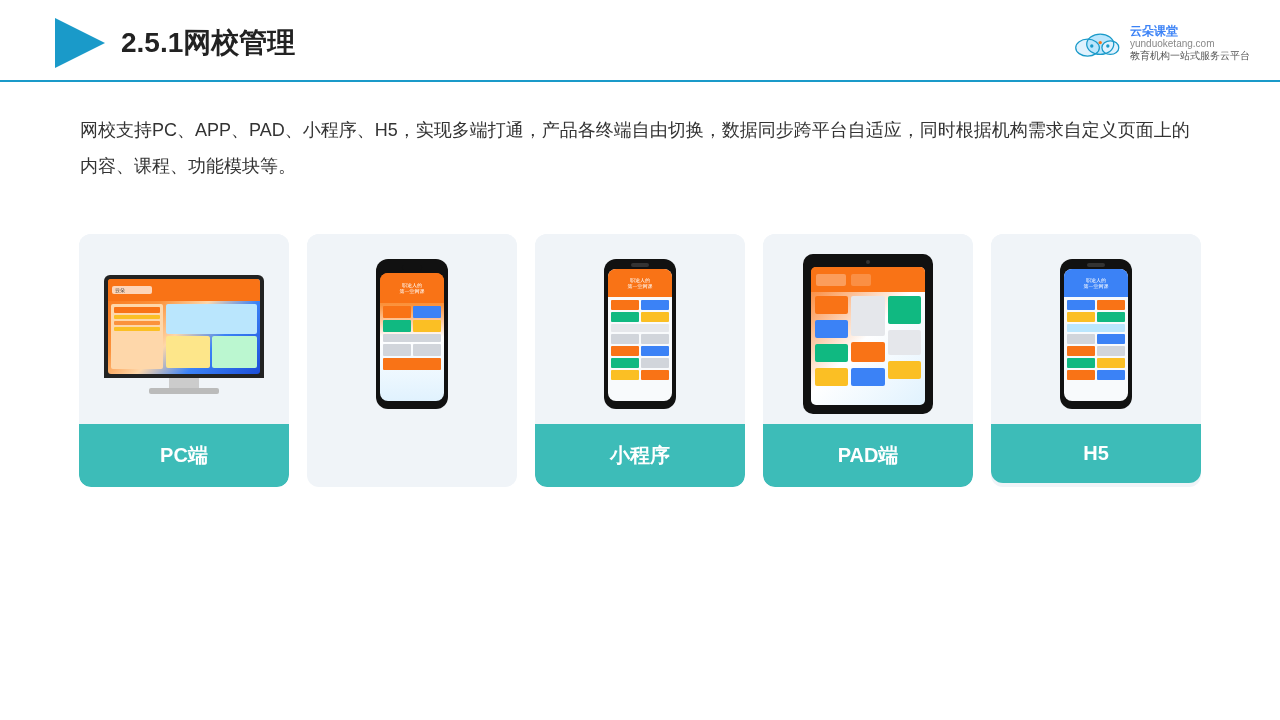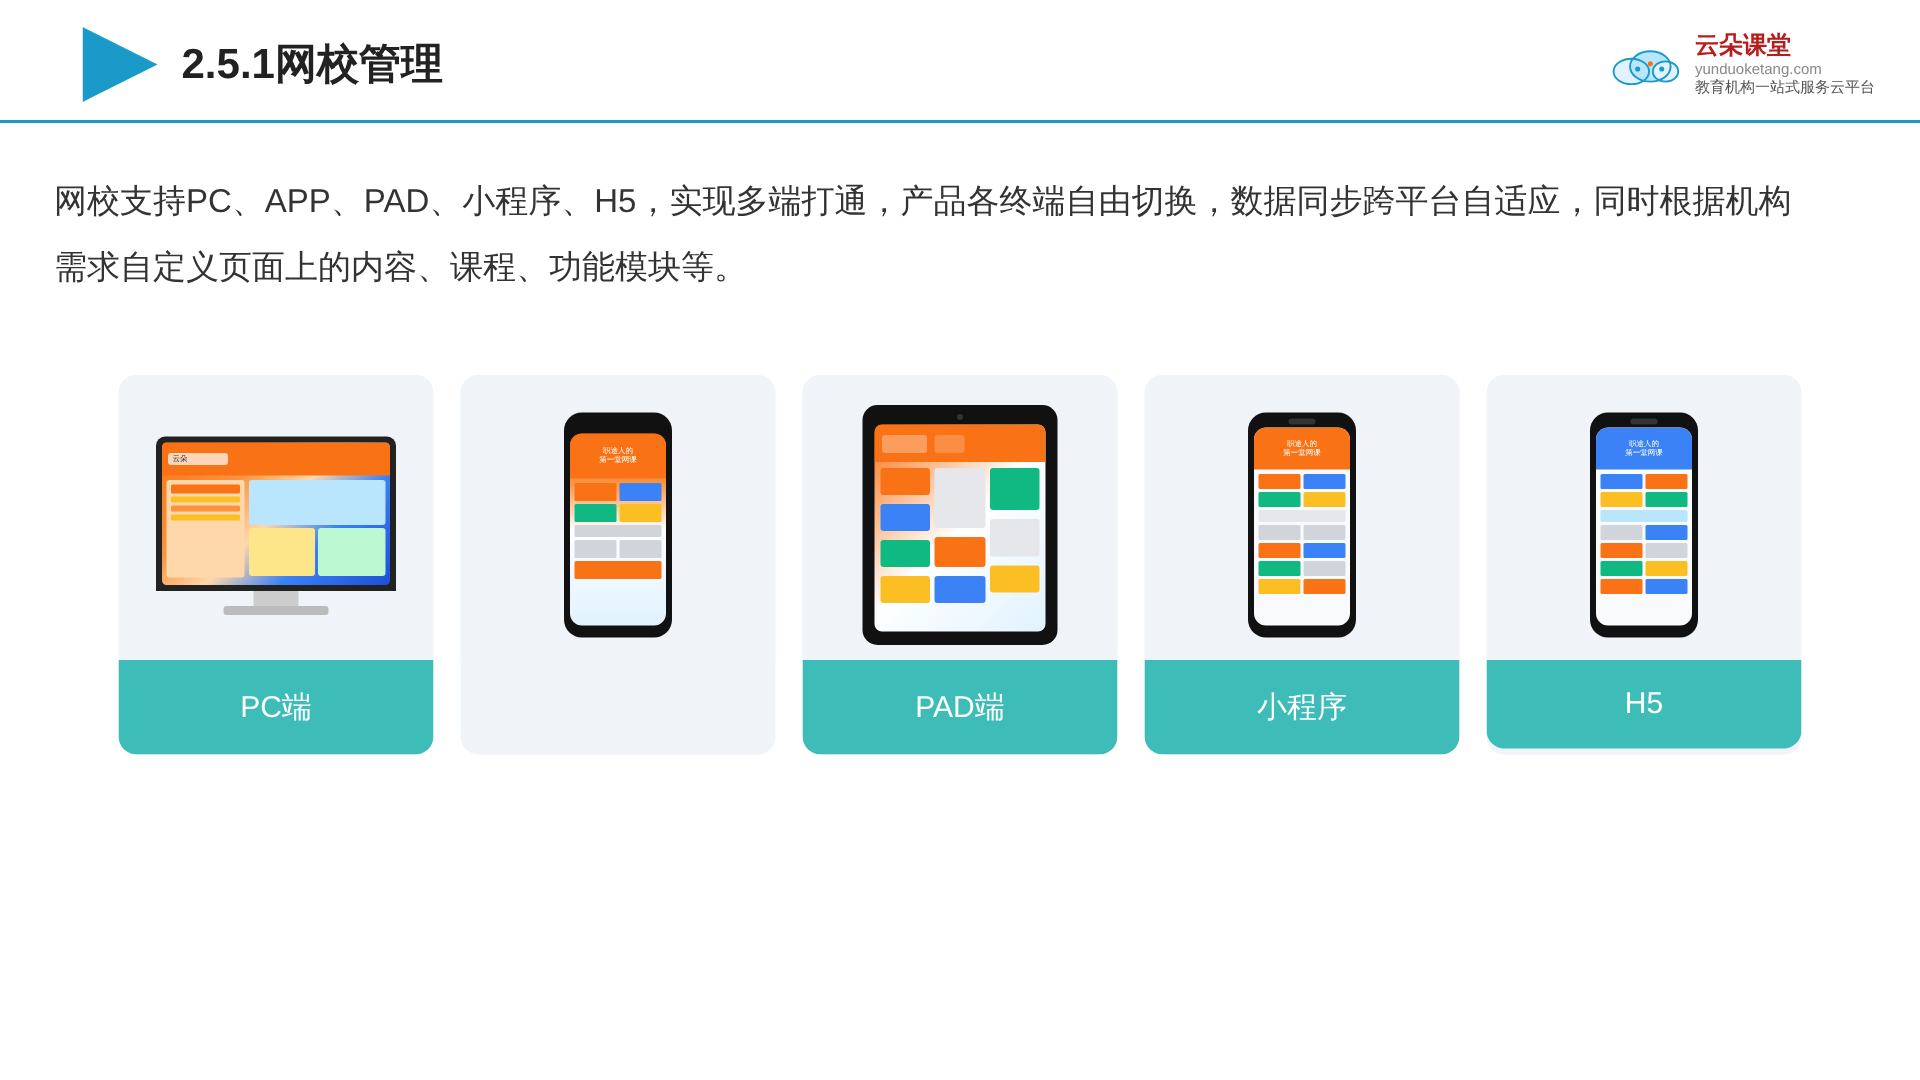--- a/index.html
+++ b/index.html
@@ -43,37 +43,37 @@
     .logo-cloud {
       width: 52px;
       height: 38px;
     }
     .logo-text-area {
       display: flex;
       flex-direction: column;
       line-height: 1.2;
     }
     .logo-name {
-      font-size: 16px;
-      color: #b91c1c;
+      font-size: 12px;
+      color: #3b82f6;
       font-weight: bold;
     }
     .logo-sub {
       font-size: 10px;
       color: #555;
     }
     .logo-url {
       font-size: 10px;
       color: #888;
     }
 
     
     .description {
-      padding: 30px 80px 10px 36px;
-      font-size: 22px;
+      padding: 30px 80px 10px 80px;
+      font-size: 18px;
       color: #333;
       line-height: 2;
     }
 
     
     .cards-container {
       display: flex;
       justify-content: center;
       gap: 18px;
       padding: 30px 50px 20px 50px;
@@ -97,21 +97,21 @@
       padding: 20px 16px 10px;
       background: #f0f4f8;
     }
 
     .card-label {
       background: #3dbcb8;
       color: white;
       text-align: center;
       font-size: 20px;
       padding: 18px 0;
-      font-weight: 400;
+      font-weight: 700;
       border-radius: 0 0 12px 12px;
     }
 
     
     .pc-monitor {
       width: 160px;
       position: relative;
     }
     .pc-screen-outer {
       background: #222;
@@ -382,20 +382,63 @@
               <div class="phone-block orange"></div>
             </div>
           </div>
         </div>
       </div>
     </div>
   </div>
 
   <div class="card">
     <div class="card-image-area">
+      <div class="mini-phone">
+        <div class="mini-phone-notch-bar">
+          <div class="mini-notch"></div>
+        </div>
+        <div class="mini-screen">
+          <div class="mini-header">
+            <span style="font-size:5px;color:white;text-align:center;line-height:1.3;">职途人的<br>第一堂网课</span>
+          </div>
+          <div class="mini-body">
+            <div class="mini-row">
+              <div class="mini-block orange"></div>
+              <div class="mini-block blue"></div>
+            </div>
+            <div class="mini-row">
+              <div class="mini-block green"></div>
+              <div class="mini-block yellow"></div>
+            </div>
+            <div style="height:8px;background:#e5e7eb;border-radius:1px;margin-bottom:2px;"></div>
+            <div class="mini-row">
+              <div class="mini-block gray"></div>
+              <div class="mini-block gray"></div>
+            </div>
+            <div class="mini-row">
+              <div class="mini-block orange"></div>
+              <div class="mini-block blue"></div>
+            </div>
+            <div class="mini-row">
+              <div class="mini-block green"></div>
+              <div class="mini-block gray"></div>
+            </div>
+            <div class="mini-row">
+              <div class="mini-block yellow"></div>
+              <div class="mini-block orange"></div>
+            </div>
+          </div>
+        </div>
+      </div>
+    </div>
+    <div class="card-label">小程序</div>
+  </div>
+
+  <div class="card">
+    <div class="card-image-area">
       <div class="tablet-mockup">
         <div class="tablet-button"></div>
         <div class="tablet-screen">
           <div class="tablet-screen-header" style="background:#f97316;display:flex;align-items:center;padding:0 5px;gap:5px;">
             <div style="width:30px;height:12px;background:rgba(255,255,255,0.3);border-radius:2px;"></div>
             <div style="width:20px;height:12px;background:rgba(255,255,255,0.2);border-radius:2px;"></div>
           </div>
           <div style="display:flex;gap:3px;padding:4px;height:110px;">
             <div style="flex:1;display:flex;flex-direction:column;gap:3px;">
               <div class="tablet-block orange"></div>
@@ -420,63 +463,20 @@
     <div class="card-label">PAD端</div>
   </div>
 
   <div class="card">
     <div class="card-image-area">
       <div class="mini-phone">
         <div class="mini-phone-notch-bar">
           <div class="mini-notch"></div>
         </div>
         <div class="mini-screen">
-          <div class="mini-header">
-            <span style="font-size:5px;color:white;text-align:center;line-height:1.3;">职途人的<br>第一堂网课</span>
-          </div>
-          <div class="mini-body">
-            <div class="mini-row">
-              <div class="mini-block orange"></div>
-              <div class="mini-block blue"></div>
-            </div>
-            <div class="mini-row">
-              <div class="mini-block green"></div>
-              <div class="mini-block yellow"></div>
-            </div>
-            <div style="height:8px;background:#e5e7eb;border-radius:1px;margin-bottom:2px;"></div>
-            <div class="mini-row">
-              <div class="mini-block gray"></div>
-              <div class="mini-block gray"></div>
-            </div>
-            <div class="mini-row">
-              <div class="mini-block orange"></div>
-              <div class="mini-block blue"></div>
-            </div>
-            <div class="mini-row">
-              <div class="mini-block green"></div>
-              <div class="mini-block gray"></div>
-            </div>
-            <div class="mini-row">
-              <div class="mini-block yellow"></div>
-              <div class="mini-block orange"></div>
-            </div>
-          </div>
-        </div>
-      </div>
-    </div>
-    <div class="card-label">小程序</div>
-  </div>
-
-  <div class="card">
-    <div class="card-image-area">
-      <div class="mini-phone">
-        <div class="mini-phone-notch-bar">
-          <div class="mini-notch"></div>
-        </div>
-        <div class="mini-screen">
           <div class="mini-header" style="background:#3b82f6;">
             <span style="font-size:5px;color:white;text-align:center;line-height:1.3;">职途人的<br>第一堂网课</span>
           </div>
           <div class="mini-body">
             <div class="mini-row">
               <div class="mini-block blue"></div>
               <div class="mini-block orange"></div>
             </div>
             <div class="mini-row">
               <div class="mini-block yellow"></div>

